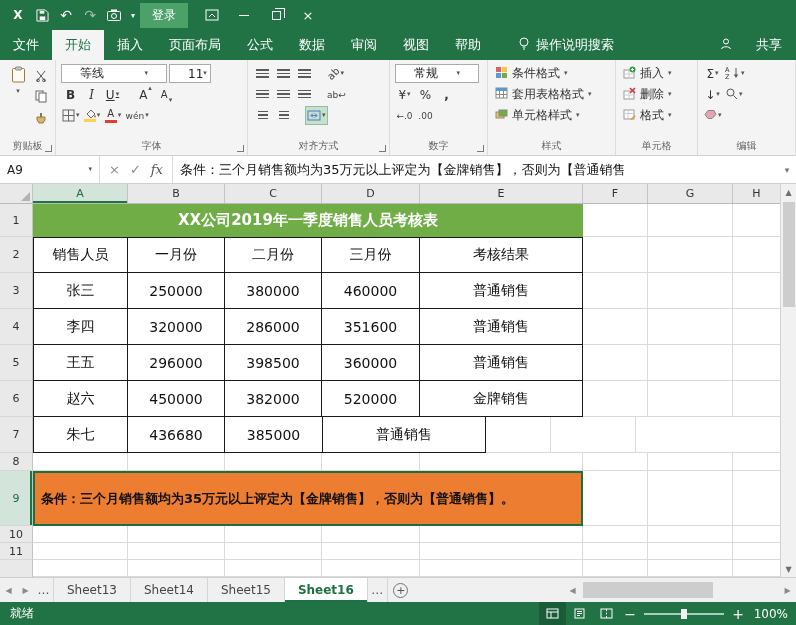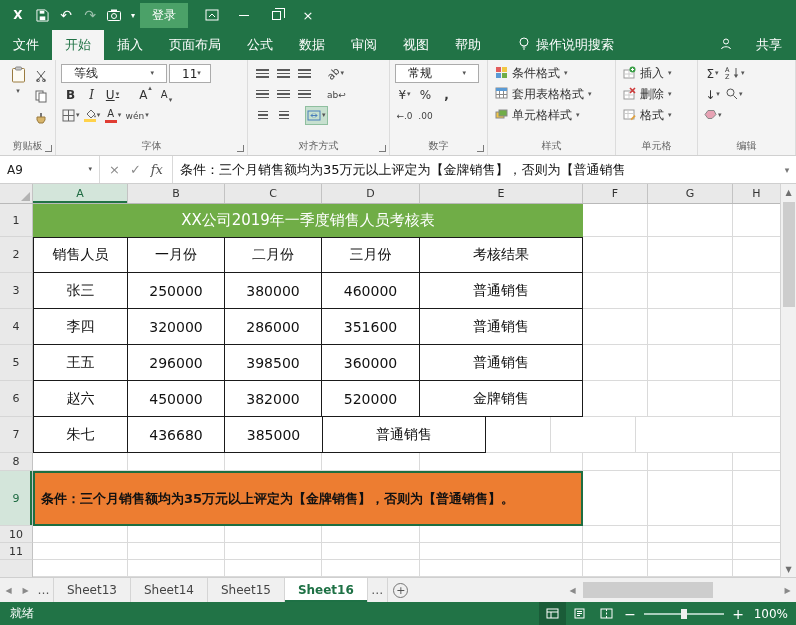--- a/index.html
+++ b/index.html
@@ -28,21 +28,21 @@
   .share { margin-left:auto; display:flex; align-items:center; gap:24px; height:30px; padding:0 14px; font-size:13px; }
 
   
   .ribbon { flex:0 0 96px; background:#f4f4f4; border-bottom:1px solid #d0d0d0; display:flex; }
   .rg { position:relative; border-right:1px solid #dcdcdc; padding:3px 5px 15px; display:flex; flex-direction:column; }
   .rg-label { position:absolute; left:0; right:0; bottom:2px; text-align:center; font-size:10px; color:#666; }
   .launch { position:absolute; right:3px; bottom:3px; width:7px; height:7px; border-right:1px solid #7a7a7a; border-bottom:1px solid #7a7a7a; }
   .rrow { display:flex; align-items:center; gap:2px; height:21px; }
   .sb { min-width:19px; height:19px; display:flex; align-items:center; justify-content:center; font-size:12px; color:#333; gap:1px; padding:0 1px; }
   .caret { font-size:7px; color:#555; line-height:1; }
-  .combo { background:#fff; border:1px solid #ababab; height:19px; display:flex; align-items:center; justify-content:space-between; padding:0 12px; font-size:12px; color:#222; }
+  .combo { background:#fff; border:1px solid #ababab; height:19px; display:flex; align-items:center; justify-content:space-between; padding:0 18px; font-size:12px; color:#222; }
   .bigbtn { width:36px; display:flex; flex-direction:column; align-items:center; gap:2px; padding-top:3px; }
   .clipcol { display:flex; flex-direction:column; justify-content:flex-start; gap:2px; padding-top:3px; }
   .g-clip { width:56px; }
   .g-font { width:192px; }
   .g-align { width:142px; }
   .g-num { width:98px; }
   .g-sty { width:128px; }
   .g-cell { width:82px; }
   .g-edit { flex:1; }
   .bold { font-weight:bold; }
@@ -76,21 +76,21 @@
   .srow { display:flex; flex-shrink:0; }
   .rh { width:33px; flex:0 0 33px; background:#e9e9e9; border-right:1px solid #c3c3c3; border-bottom:1px solid #d6d6d6; display:flex; align-items:center; justify-content:center; font-size:11px; color:#333; }
   .rh.sel { background:#d3e5da; box-shadow:inset -2px 0 #217346; color:#1d6a41; }
   .c { border-right:1px solid #dadada; border-bottom:1px solid #dadada; background:#fff; }
   .tb { border-right:1px solid #1a1a1a; border-bottom:1px solid #1a1a1a; display:flex; align-items:center; justify-content:center; font-size:14px; color:#111; background:#fff; }
   .tb.first { border-left:1px solid #1a1a1a; }
   .tb.top { border-top:1px solid #1a1a1a; }
   .wA{width:95px;flex:0 0 95px} .wB{width:97px;flex:0 0 97px} .wC{width:97px;flex:0 0 97px}
   .wD{width:98px;flex:0 0 98px} .wE{width:163px;flex:0 0 163px} .wF{width:65px;flex:0 0 65px}
   .wG{width:85px;flex:0 0 85px} .wH{flex:1; border-right:none;}
-  .titlecell { width:550px; flex:0 0 550px; background:#70ad47; color:#fff; font-weight:normal; font-size:15px; display:flex; align-items:center; justify-content:center; }
+  .titlecell { width:550px; flex:0 0 550px; background:#70ad47; color:#fff; font-weight:bold; font-size:15px; display:flex; align-items:center; justify-content:center; }
   .cond { width:550px; flex:0 0 550px; background:#ed7d31; color:#111; font-weight:bold; font-size:13px; display:flex; align-items:center; padding-left:6px; border:2px solid #1e6e41; }
   .fillrow { flex:1; }
   .fillrow .rh { border-bottom:none; }
 
   
   .vscroll { width:16px; flex:0 0 16px; background:#f1f1f1; border-left:1px solid #d4d4d4; display:flex; flex-direction:column; align-items:center; }
   .varrow { height:16px; display:flex; align-items:center; justify-content:center; color:#6f6f6f; font-size:8px; width:100%; }
   .vthumb { width:12px; height:105px; background:#cdcdcd; margin-top:2px; }
   .vspace { flex:1; }
 

